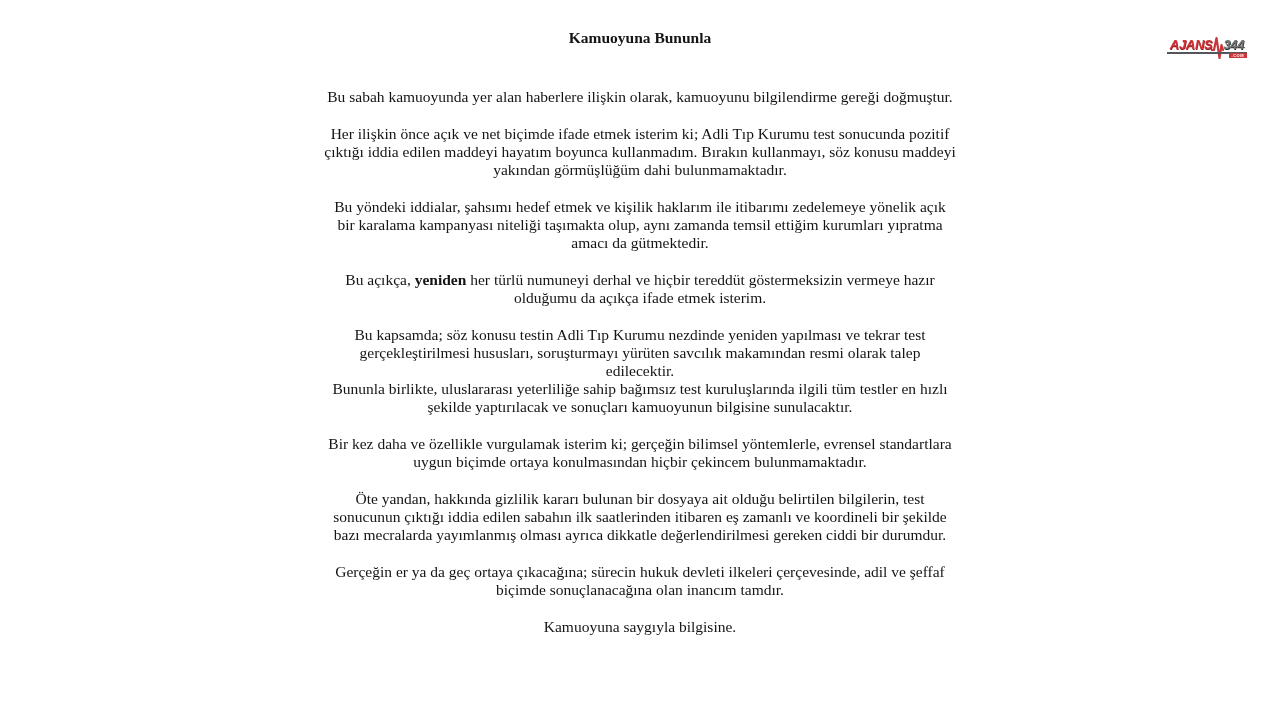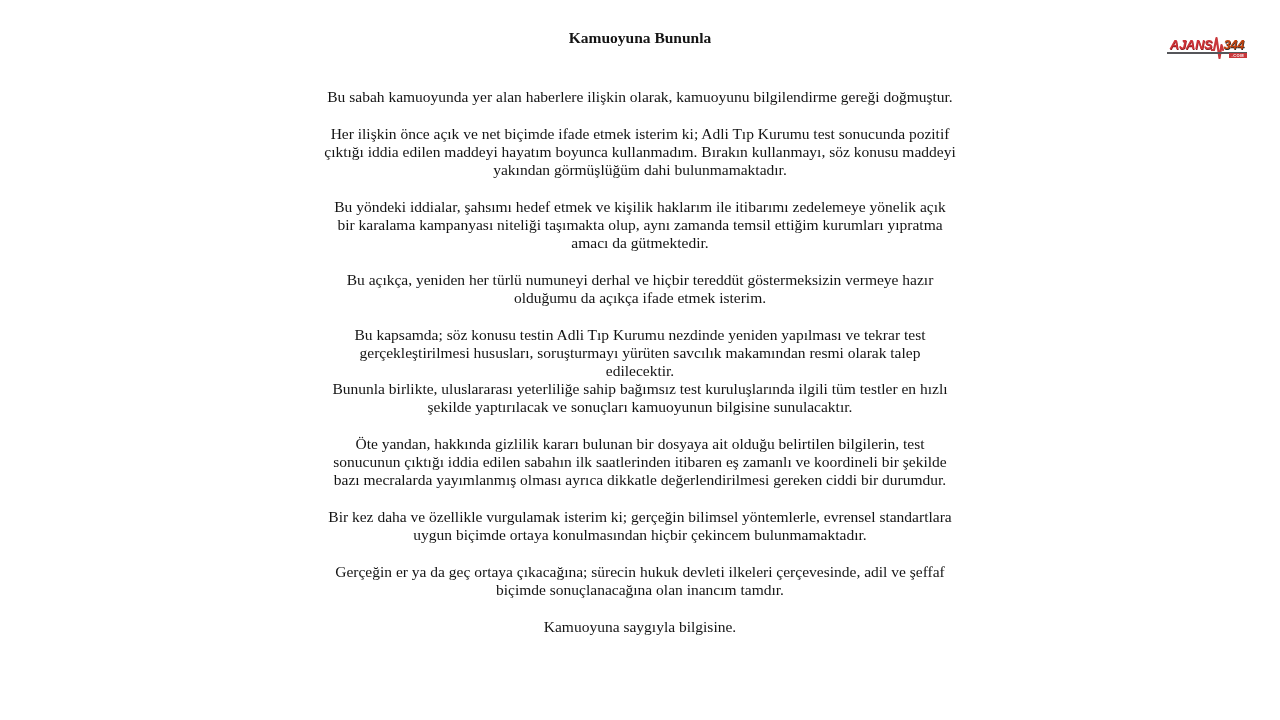--- a/index.html
+++ b/index.html
@@ -29,21 +29,21 @@
     font-size: 15.5px;
     line-height: 18px;
     font-weight: bold;
     margin: 0 0 41px 0;
   }
   .content p {
     margin: 0 0 19px 0;
     white-space: pre-line;
   }
   .content p .b {
-    font-weight: normal;
+    font-weight: bold;
   }
 
   
   .logo {
     position: absolute;
     top: 36px;
     right: 33px;
     width: 80px;
     font-family: "Liberation Sans", sans-serif;
   }
@@ -55,21 +55,21 @@
     font-style: italic;
     font-size: 13px;
     line-height: 14px;
     letter-spacing: -0.3px;
   }
   .logo-primary {
     color: #d03237;
     text-shadow: 0.5px 0.5px 0 #8e1f22;
   }
   .logo-secondary {
-    color: #c2410c;
+    color: #737373;
     text-shadow: 0.5px 0.5px 0 #2e2f31;
   }
   .pulse-svg {
     width: 13px;
     height: 24px;
     margin: 0 -1px -8px -1px;
     flex: 0 0 auto;
   }
   .logo-base {
     position: relative;
@@ -109,18 +109,18 @@
 
 <div class="content">
   <h1>Kamuoyuna Bununla</h1>
   <div id="announcement-body">
       <p><span>Bu sabah kamuoyunda yer alan haberlere ilişkin olarak, kamuoyunu bilgilendirme gereği doğmuştur.</span></p>
       <p><span>Her ilişkin önce açık ve net biçimde ifade etmek isterim ki; Adli Tıp Kurumu test sonucunda pozitif çıktığı iddia edilen maddeyi hayatım boyunca kullanmadım. Bırakın kullanmayı, söz konusu maddeyi yakından görmüşlüğüm dahi bulunmamaktadır.</span></p>
       <p><span>Bu yöndeki iddialar, şahsımı hedef etmek ve kişilik haklarım ile itibarımı zedelemeye yönelik açık bir karalama kampanyası niteliği taşımakta olup, aynı zamanda temsil ettiğim kurumları yıpratma amacı da gütmektedir.</span></p>
       <p><span>Bu açıkça, </span><span class="b">yeniden</span><span> her türlü numuneyi derhal ve hiçbir tereddüt göstermeksizin vermeye hazır olduğumu da açıkça ifade etmek isterim.</span></p>
       <p><span>Bu kapsamda; söz konusu testin Adli Tıp Kurumu nezdinde yeniden yapılması ve tekrar test gerçekleştirilmesi hususları, soruşturmayı yürüten savcılık makamından resmi olarak talep edilecektir.
 Bununla birlikte, uluslararası yeterliliğe sahip bağımsız test kuruluşlarında ilgili tüm testler en hızlı şekilde yaptırılacak ve sonuçları kamuoyunun bilgisine sunulacaktır.</span></p>
+      <p><span>Bir kez daha ve özellikle vurgulamak isterim ki; gerçeğin bilimsel yöntemlerle, evrensel standartlara uygun biçimde ortaya konulmasından hiçbir çekincem bulunmamaktadır.</span></p>
       <p><span>Öte yandan, hakkında gizlilik kararı bulunan bir dosyaya ait olduğu belirtilen bilgilerin, test sonucunun çıktığı iddia edilen sabahın ilk saatlerinden itibaren eş zamanlı ve koordineli bir şekilde bazı mecralarda yayımlanmış olması ayrıca dikkatle değerlendirilmesi gereken ciddi bir durumdur.</span></p>
-      <p><span>Bir kez daha ve özellikle vurgulamak isterim ki; gerçeğin bilimsel yöntemlerle, evrensel standartlara uygun biçimde ortaya konulmasından hiçbir çekincem bulunmamaktadır.</span></p>
       <p><span>Gerçeğin er ya da geç ortaya çıkacağına; sürecin hukuk devleti ilkeleri çerçevesinde, adil ve şeffaf biçimde sonuçlanacağına olan inancım tamdır.</span></p>
       <p><span>Kamuoyuna saygıyla bilgisine.</span></p>
     </div>
 </div>
 
 </body></html>

